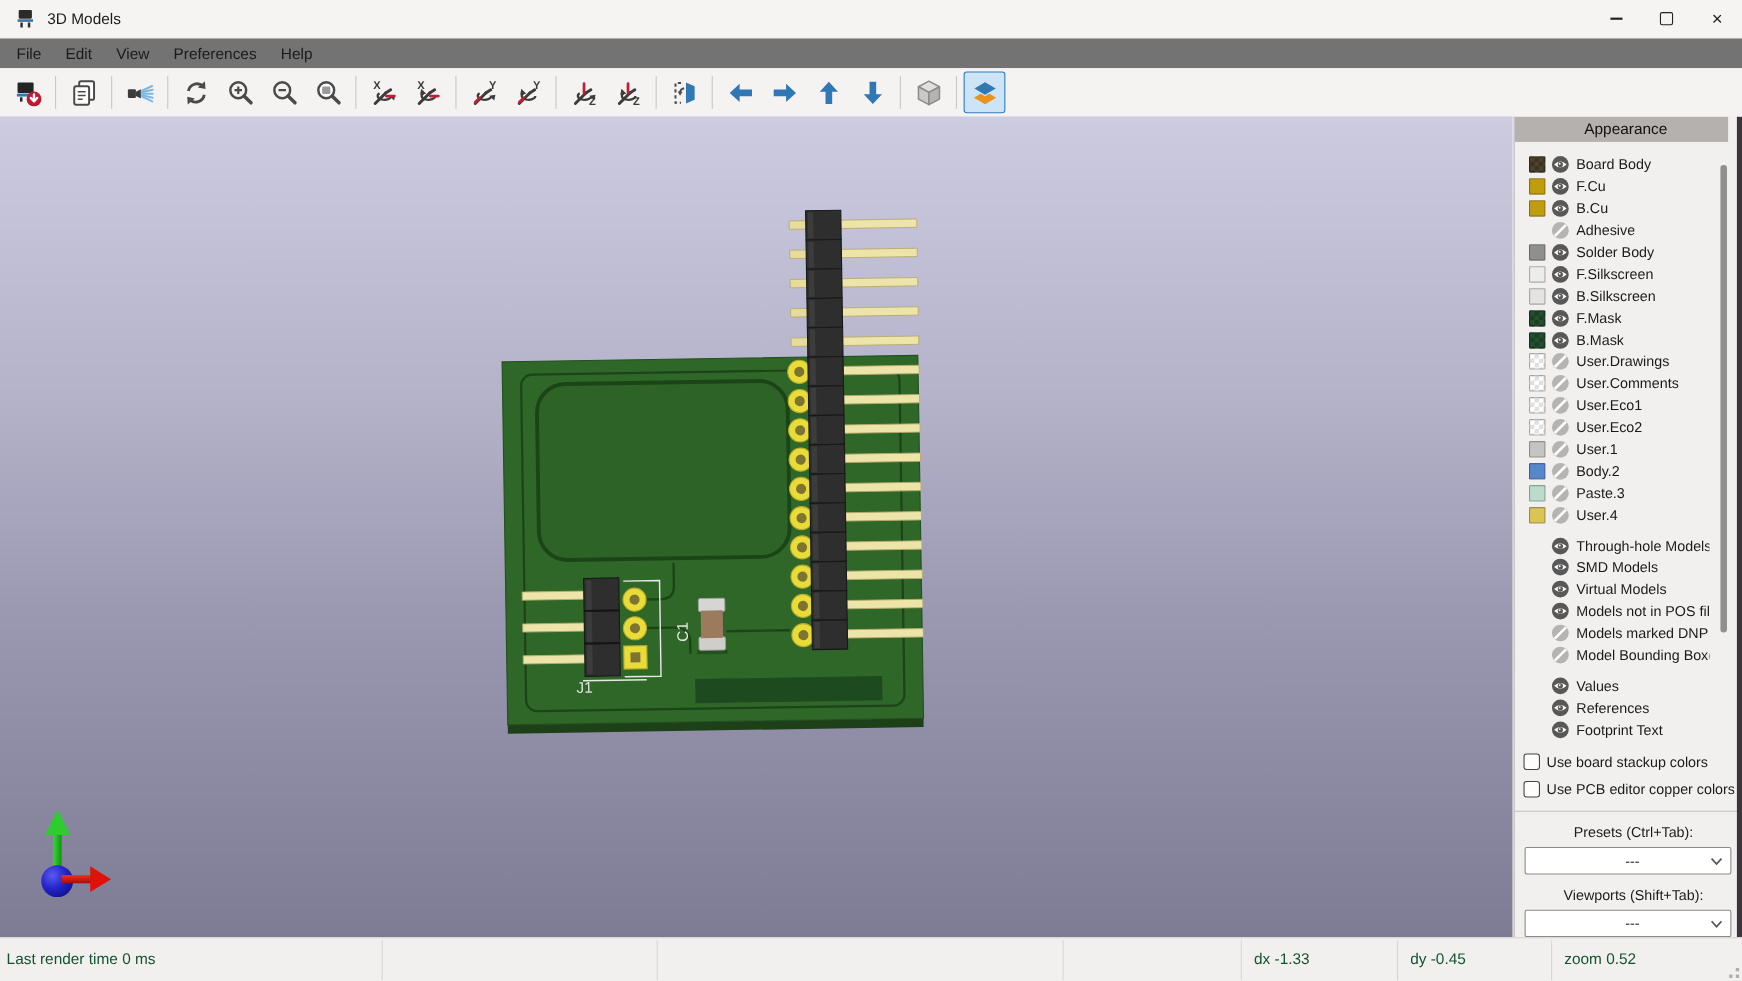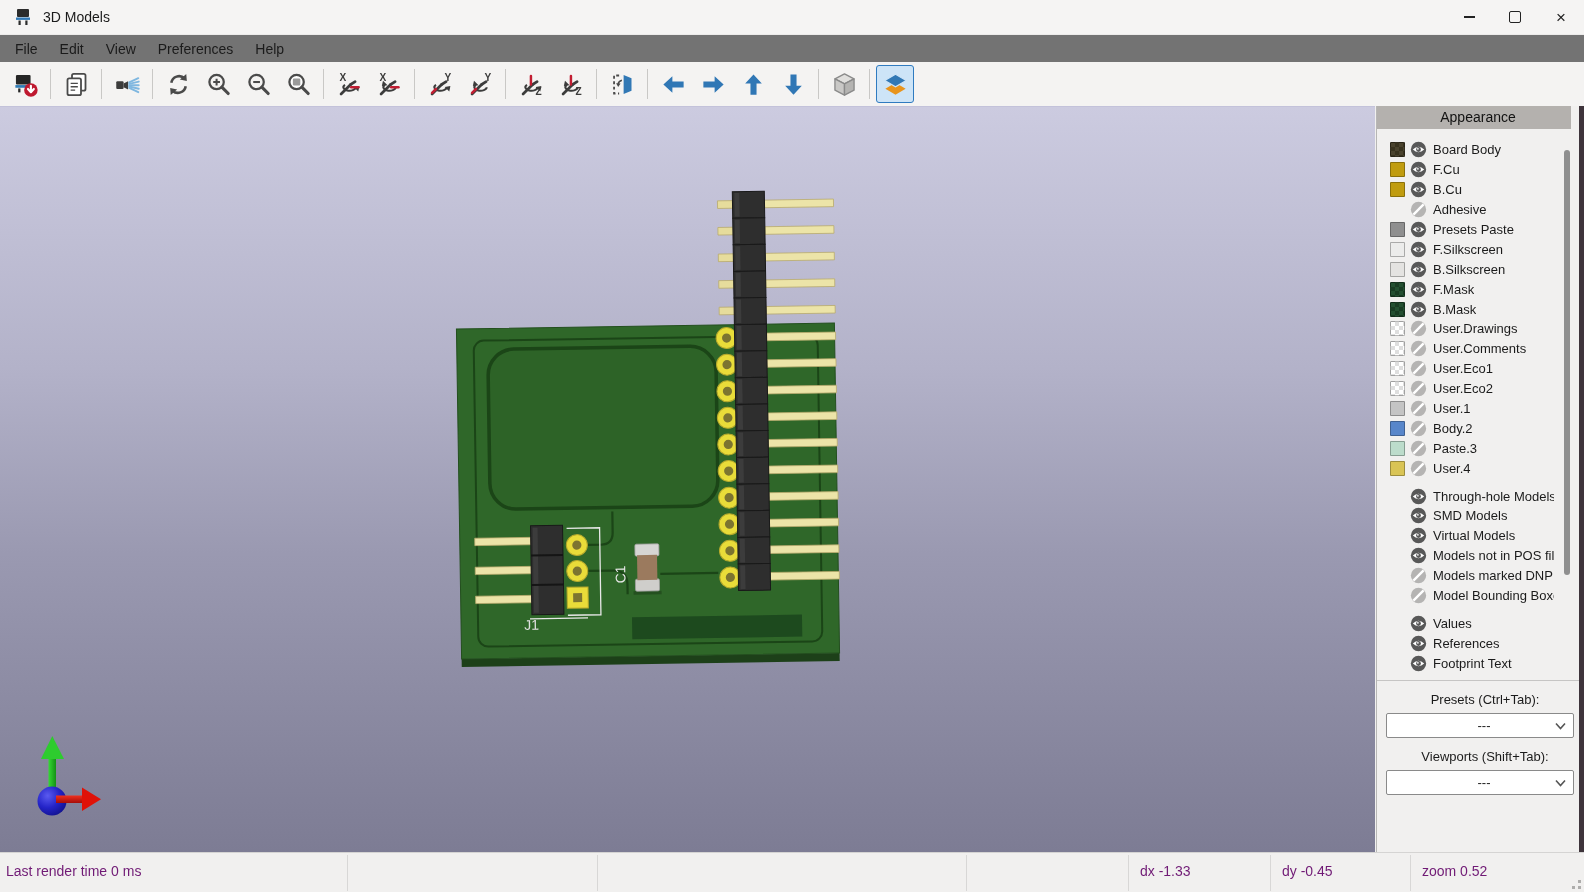--- a/index.html
+++ b/index.html
@@ -53,21 +53,21 @@
   .panel-divider{border-top:1px solid #c6c5c4;margin-top:7px;}
   .sel-label{font-size:13px;color:#1b1b1b;margin:11px 0 6px 9px;}
   .selectbox{position:relative;margin-left:9px;width:188px;height:25px;background:#ffffff;
              border:1px solid #8a8a8a;border-radius:2px;box-sizing:border-box;
              font-size:13px;color:#1b1b1b;line-height:23px;padding-left:8px;}
   .selectbox .chev{position:absolute;right:7px;top:8px;}
   .scroll-thumb{position:absolute;left:187px;top:44px;width:6px;height:425px;background:#8f8f8f;border-radius:3px;}
   .edge-strip{position:absolute;right:0;top:0;width:5px;height:746px;background:#3e343b;}
   
   .statusbar{position:absolute;left:0;top:852px;width:1584px;height:40px;background:#f1f0ef;
-             border-top:1px solid #d5d4d3;box-sizing:border-box;font-size:14px;color:#701a75;}
+             border-top:1px solid #d5d4d3;box-sizing:border-box;font-size:14px;color:#14532d;}
   .sb-text{position:absolute;top:10px;}
   .sb-sep{position:absolute;top:2px;width:1px;height:36px;background:#d8d7d6;}
   .grip{position:absolute;right:3px;bottom:3px;width:12px;height:12px;}
   .grip i{position:absolute;width:3px;height:3px;background:#aeadac;}
 </style>
 </head>
 <body>
 
 <div class="titlebar">
   <svg class="title-icon" viewBox="0 0 20 20">
@@ -467,21 +467,21 @@
       <div class="ap-row">
         <span class="swatch" style="background: rgb(143, 143, 143); border-color: rgba(0, 0, 0, 0.28);"></span>
         <span class="eye">
           <svg viewBox="0 0 20 20" width="17" height="17">
             <circle cx="10" cy="10" r="9" fill="#585858"></circle>
             <path d="M3.3 10 q6.7 -6.2 13.4 0 q-6.7 6.2 -13.4 0 Z" fill="#fff"></path>
             <circle cx="10" cy="10" r="2.8" fill="#585858"></circle>
             <circle cx="9.3" cy="9.2" r="1" fill="#fff"></circle>
           </svg>
         </span>
-        <span class="ap-label">Presets Paste</span>
+        <span class="ap-label">Solder Body</span>
       </div>
       <div class="ap-row">
         <span class="swatch" style="background: rgb(236, 236, 235); border-color: rgba(0, 0, 0, 0.28);"></span>
         <span class="eye">
           <svg viewBox="0 0 20 20" width="17" height="17">
             <circle cx="10" cy="10" r="9" fill="#585858"></circle>
             <path d="M3.3 10 q6.7 -6.2 13.4 0 q-6.7 6.2 -13.4 0 Z" fill="#fff"></path>
             <circle cx="10" cy="10" r="2.8" fill="#585858"></circle>
             <circle cx="9.3" cy="9.2" r="1" fill="#fff"></circle>
           </svg>
@@ -702,20 +702,30 @@
         <span class="swatch empty"></span>
         <span class="eye">
           <svg viewBox="0 0 20 20" width="17" height="17">
             <circle cx="10" cy="10" r="9" fill="#585858"></circle>
             <path d="M3.3 10 q6.7 -6.2 13.4 0 q-6.7 6.2 -13.4 0 Z" fill="#fff"></path>
             <circle cx="10" cy="10" r="2.8" fill="#585858"></circle>
             <circle cx="9.3" cy="9.2" r="1" fill="#fff"></circle>
           </svg>
         </span>
         <span class="ap-label">Footprint Text</span>
+      </div>
+    </div>
+  <div class="cb-section" id="cb-section">
+      <div class="cb-row">
+        <span class="cb-box"></span>
+        <span class="cb-label">Use board stackup colors</span>
+      </div>
+      <div class="cb-row">
+        <span class="cb-box"></span>
+        <span class="cb-label">Use PCB editor copper colors</span>
       </div>
     </div>
   <div class="panel-divider"></div>
   <div class="sel-label">Presets (Ctrl+Tab):</div>
   <div class="selectbox">
     <span>---</span>
     <svg class="chev" width="11" height="8" viewBox="0 0 11 8">
         <path d="M1 1.5 L5.5 6.5 L10 1.5" fill="none" stroke="#555" stroke-width="1.6"></path>
       </svg>
   </div>

